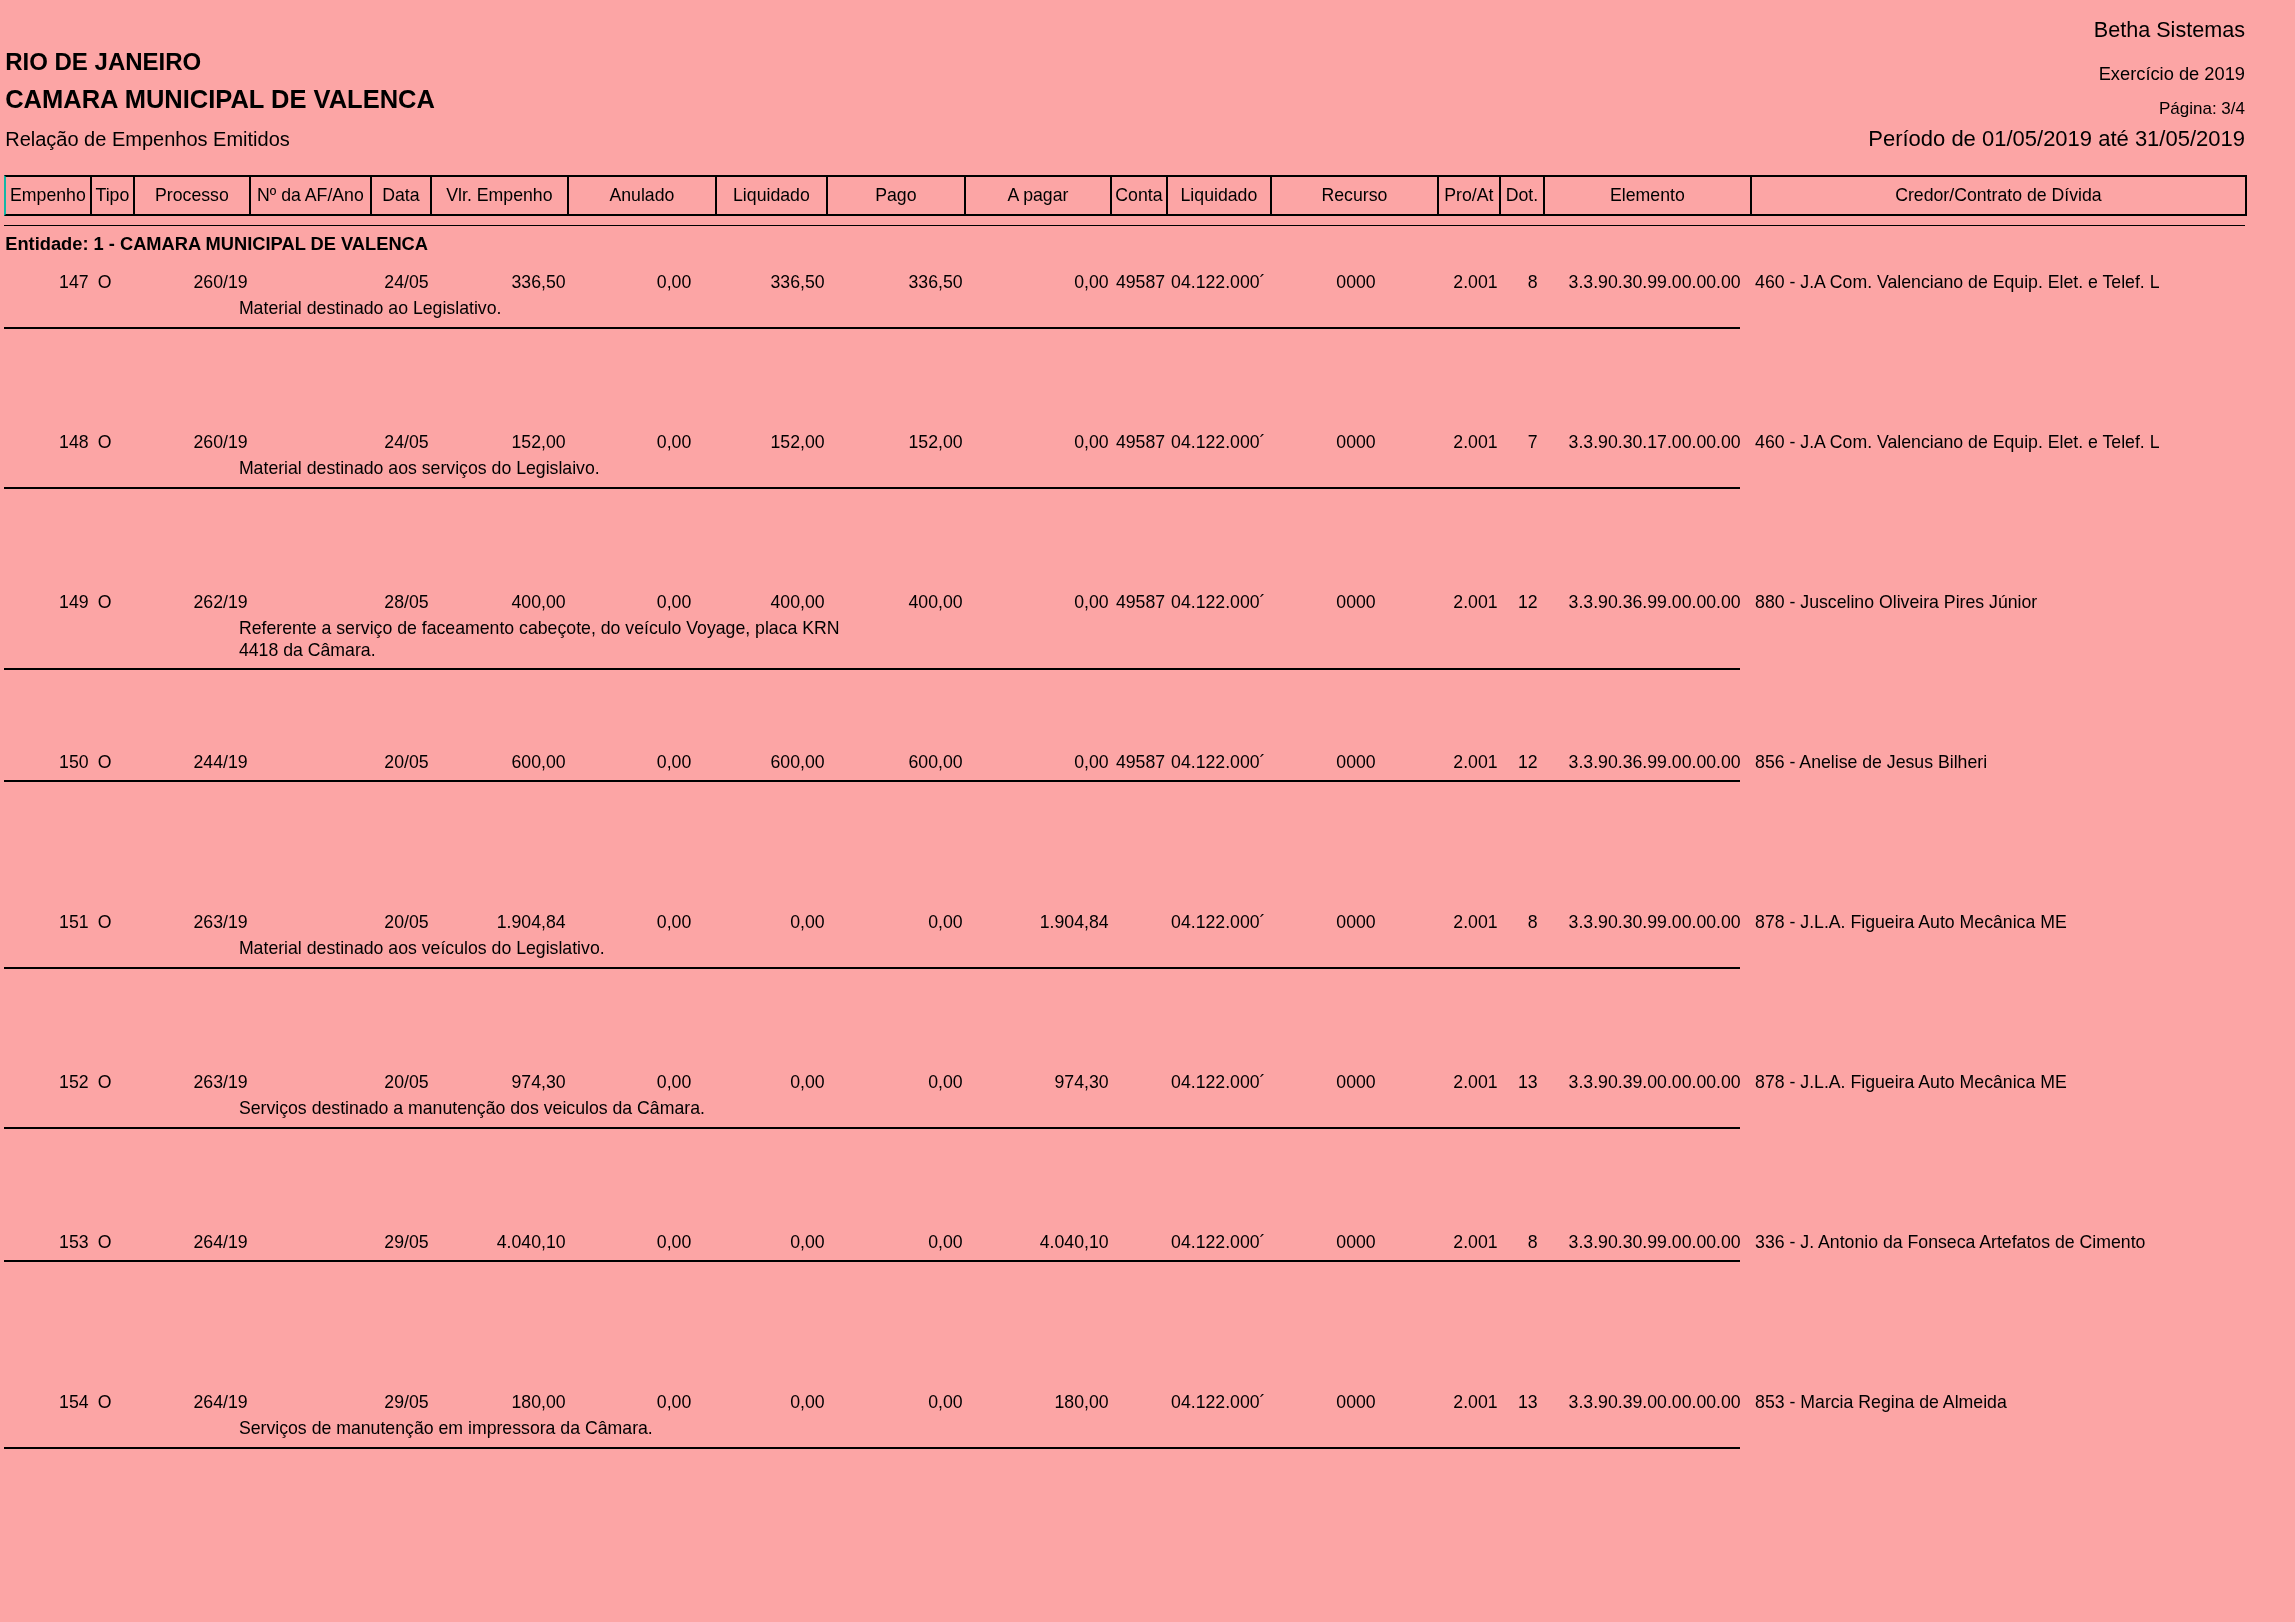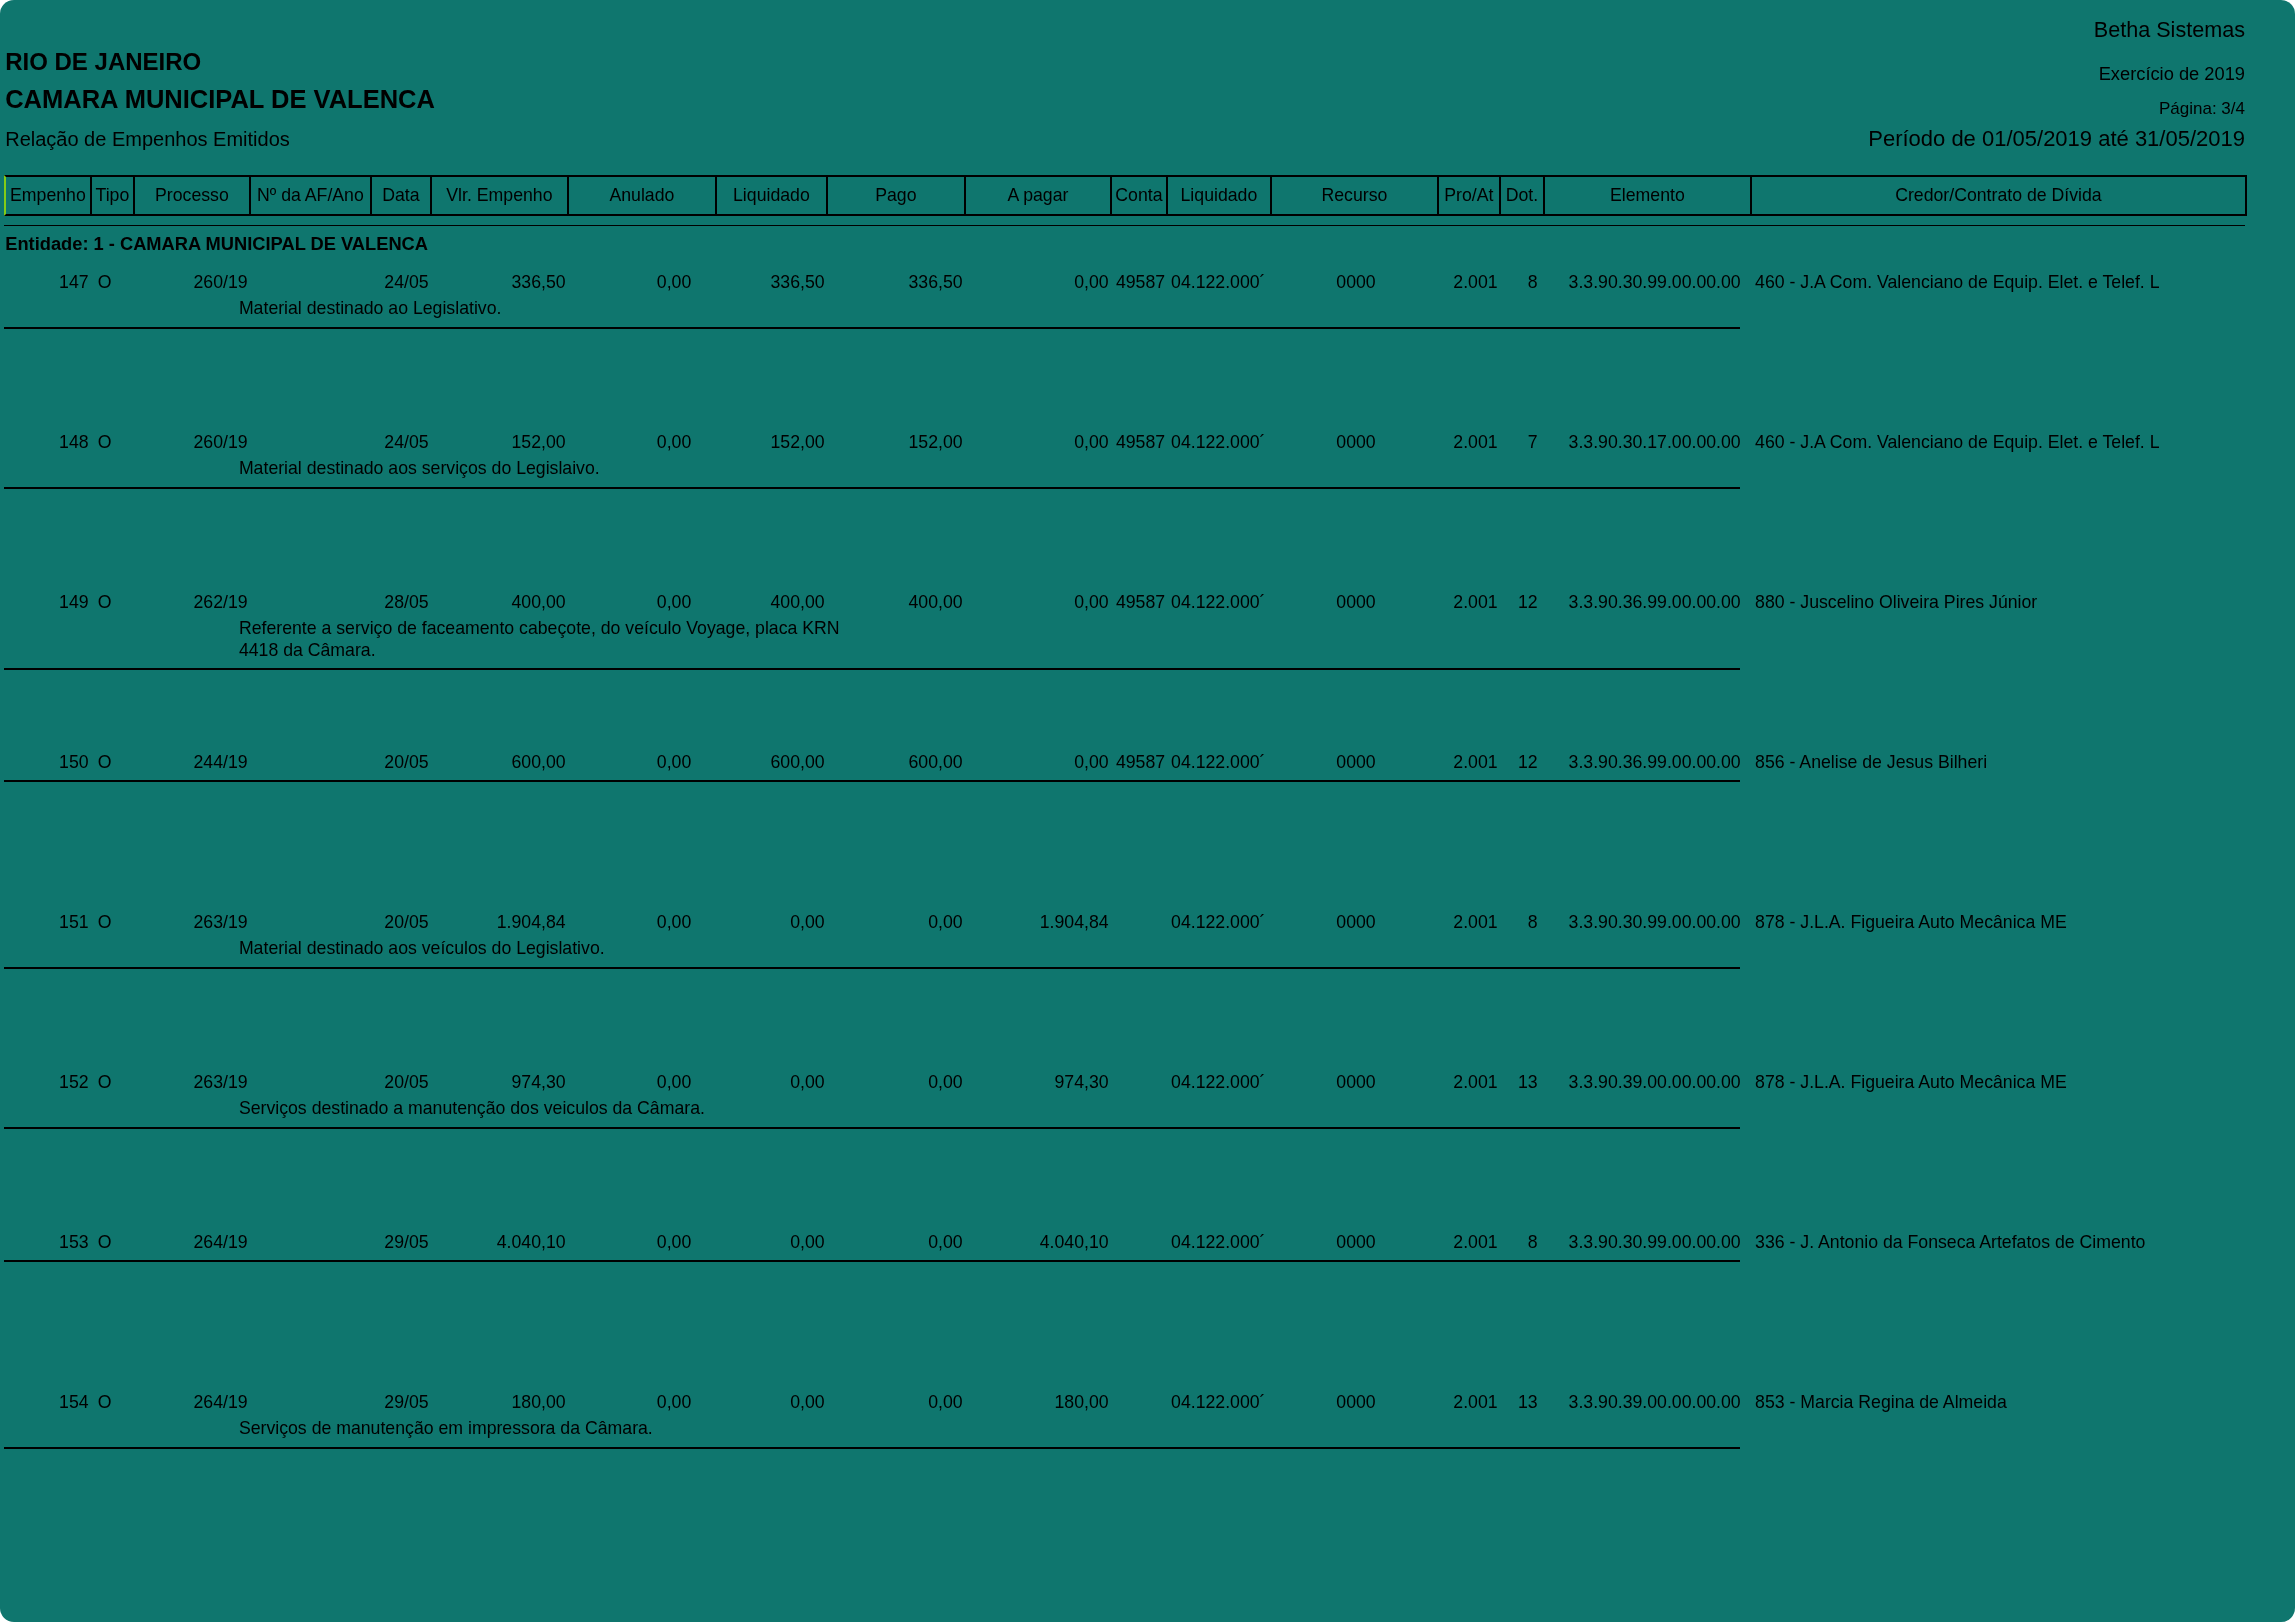--- a/index.html
+++ b/index.html
@@ -1,23 +1,22 @@
 <!DOCTYPE html>
 <html style="font-size:10.5px"><head>
 <meta charset="utf-8">
 <style>
   html,body{margin:0;padding:0;background:#fff;}
   .page{
     position:relative;
     width:2295px;height:1622px;
-    background:#0f766e;
+    background:#fca5a5;
     font-family:"Liberation Sans","DejaVu Sans",sans-serif;
     color:#000;
     overflow:hidden;
-    border-radius:14px;
   }
   
   .hl{position:absolute;left:5.2px;white-space:nowrap;}
   .hr{position:absolute;right:50px;text-align:right;white-space:nowrap;}
   .t-company{top:17px;font-size:21.6px;}
   .t-state{top:48px;font-size:24px;font-weight:bold;}
   .t-exercise{top:63px;font-size:18.3px;}
   .t-entity{top:85px;font-size:25.5px;font-weight:bold;}
   .t-page{top:99px;font-size:17px;}
   .t-report{top:128px;font-size:20px;}
@@ -26,21 +25,21 @@
   
   .grid17{
     display:grid;
     grid-template-columns:86px 43px 116px 121px 60px 137px 148px 111px 138px 146px 56px 104px 167px 62px 44px 207px 1fr;
     width:2241px;
   }
   .thead{
     position:absolute;top:175px;left:3.9px;
     border-top:2.6px solid #000;
     border-bottom:2.6px solid #000;
-    border-left:2px solid #84cc16;
+    border-left:2px solid #14b8a6;
   }
   .thead .hc{
     border-right:2px solid #000;
     height:37px;
     display:flex;align-items:center;justify-content:center;
     font-size:17.7px;
     text-align:center;
     overflow:hidden;
     white-space:nowrap;
   }

